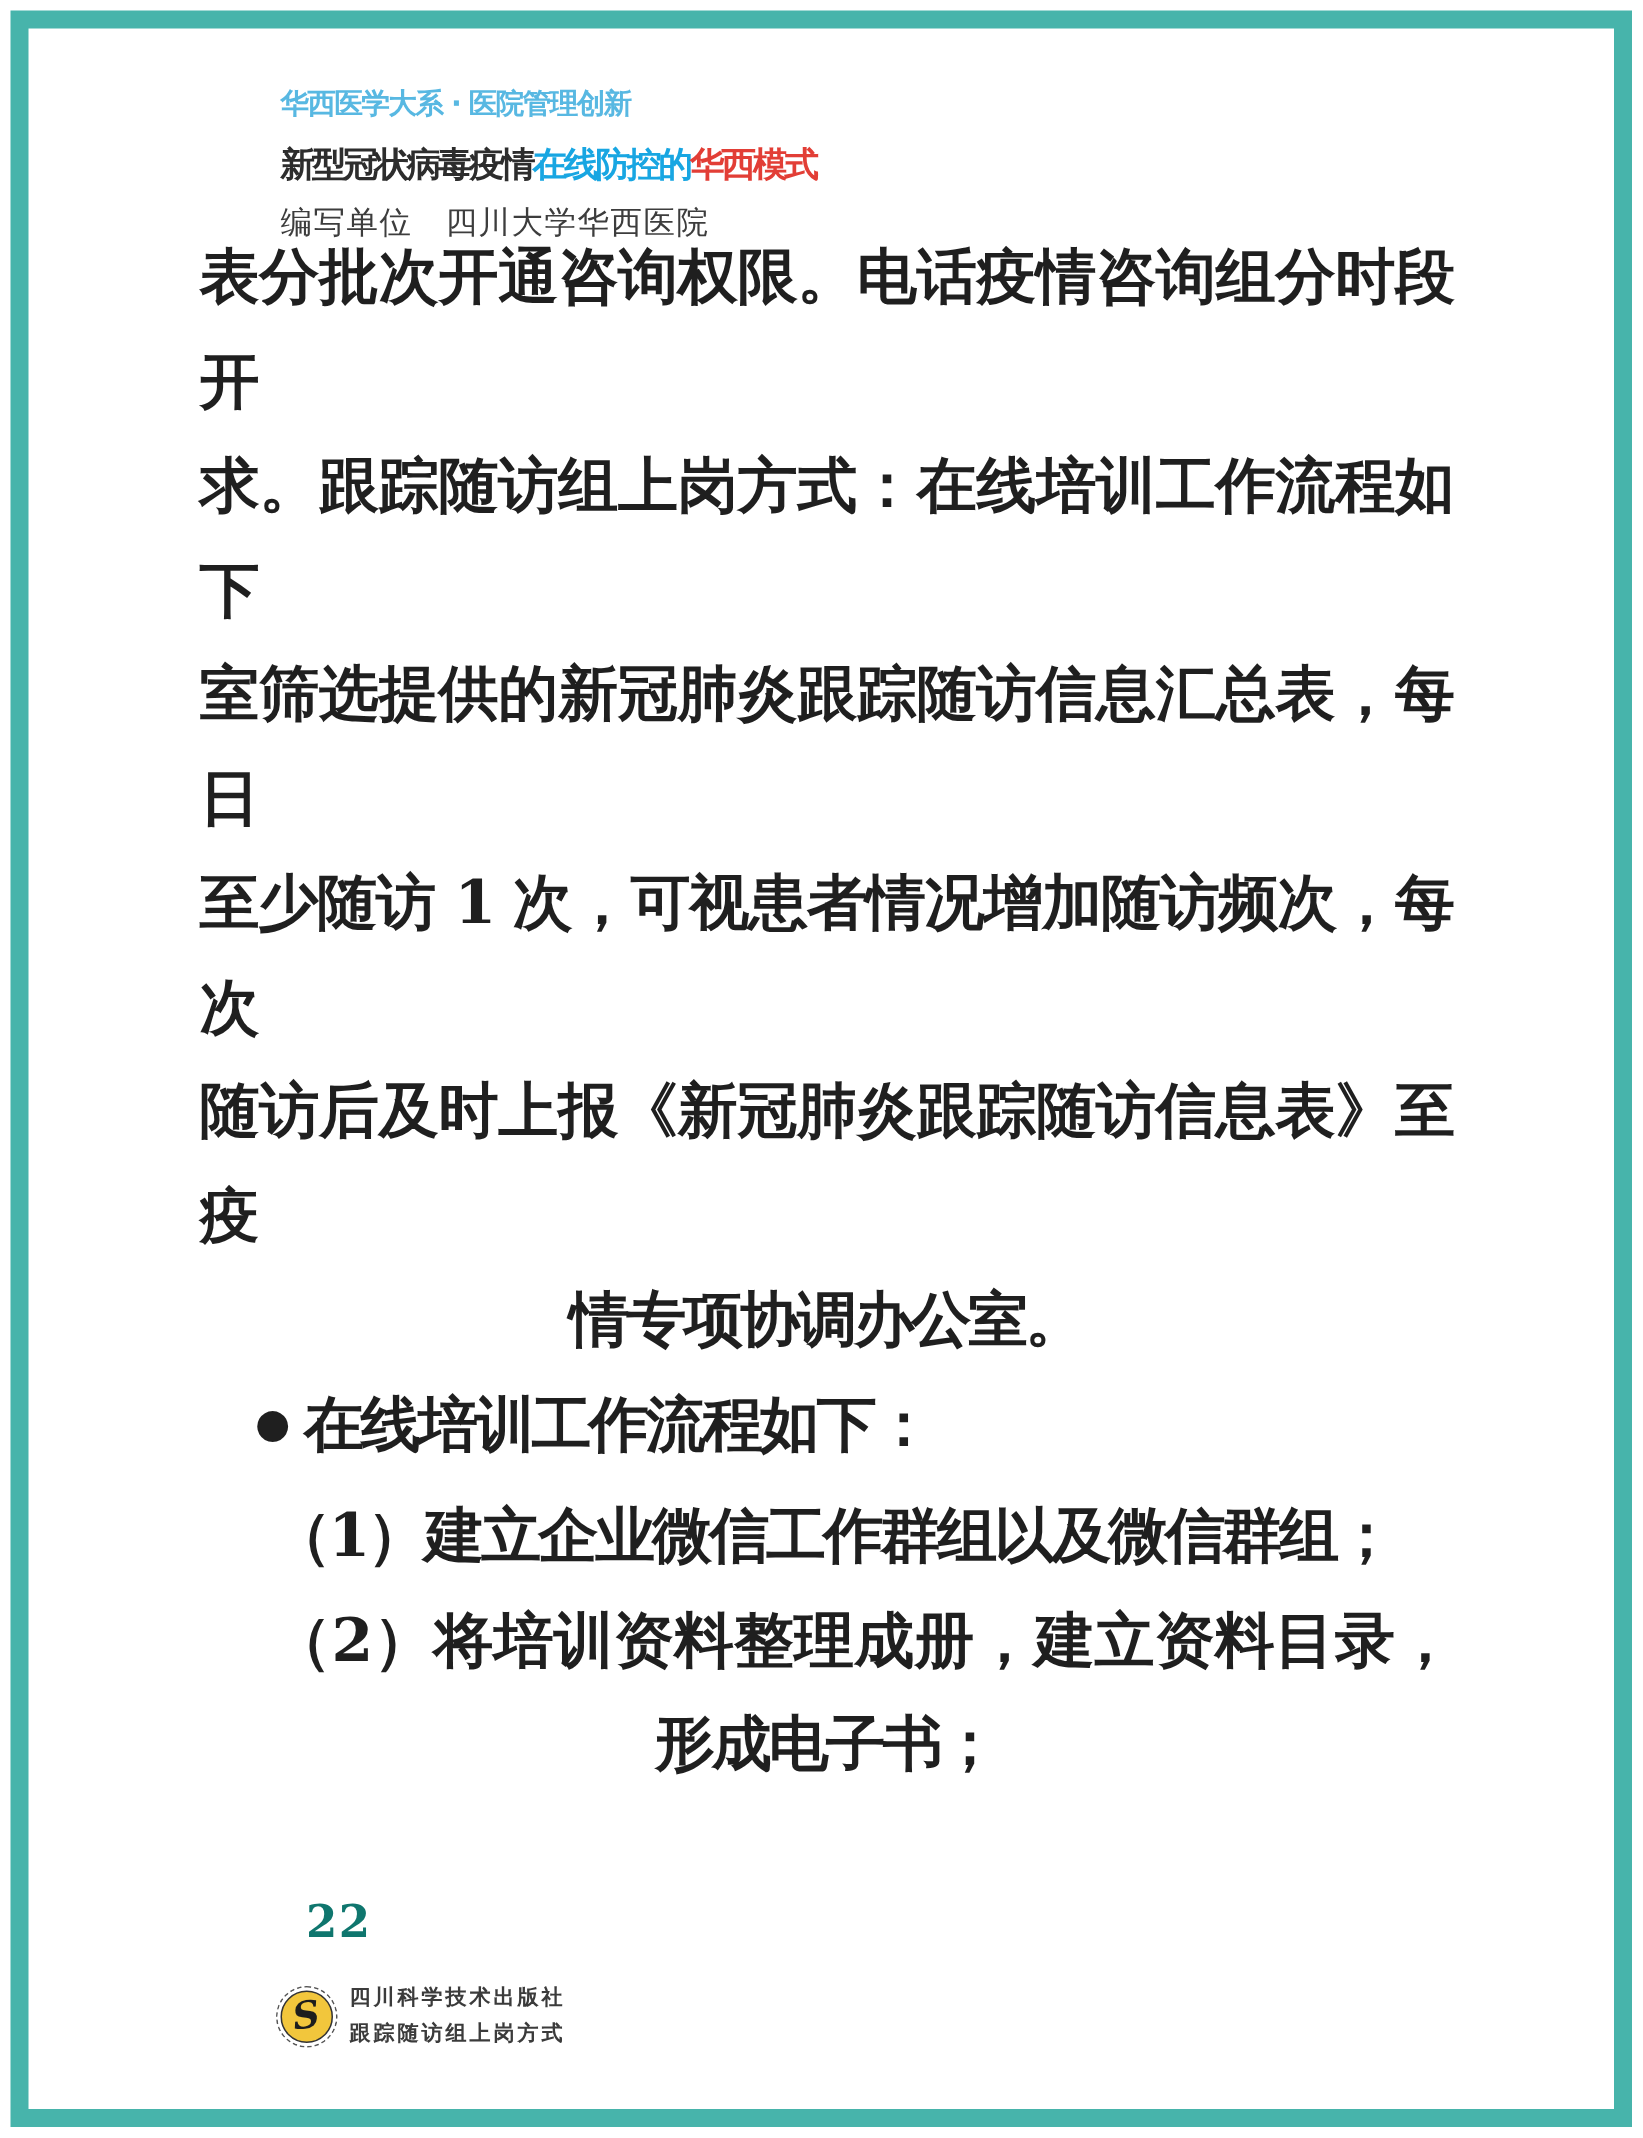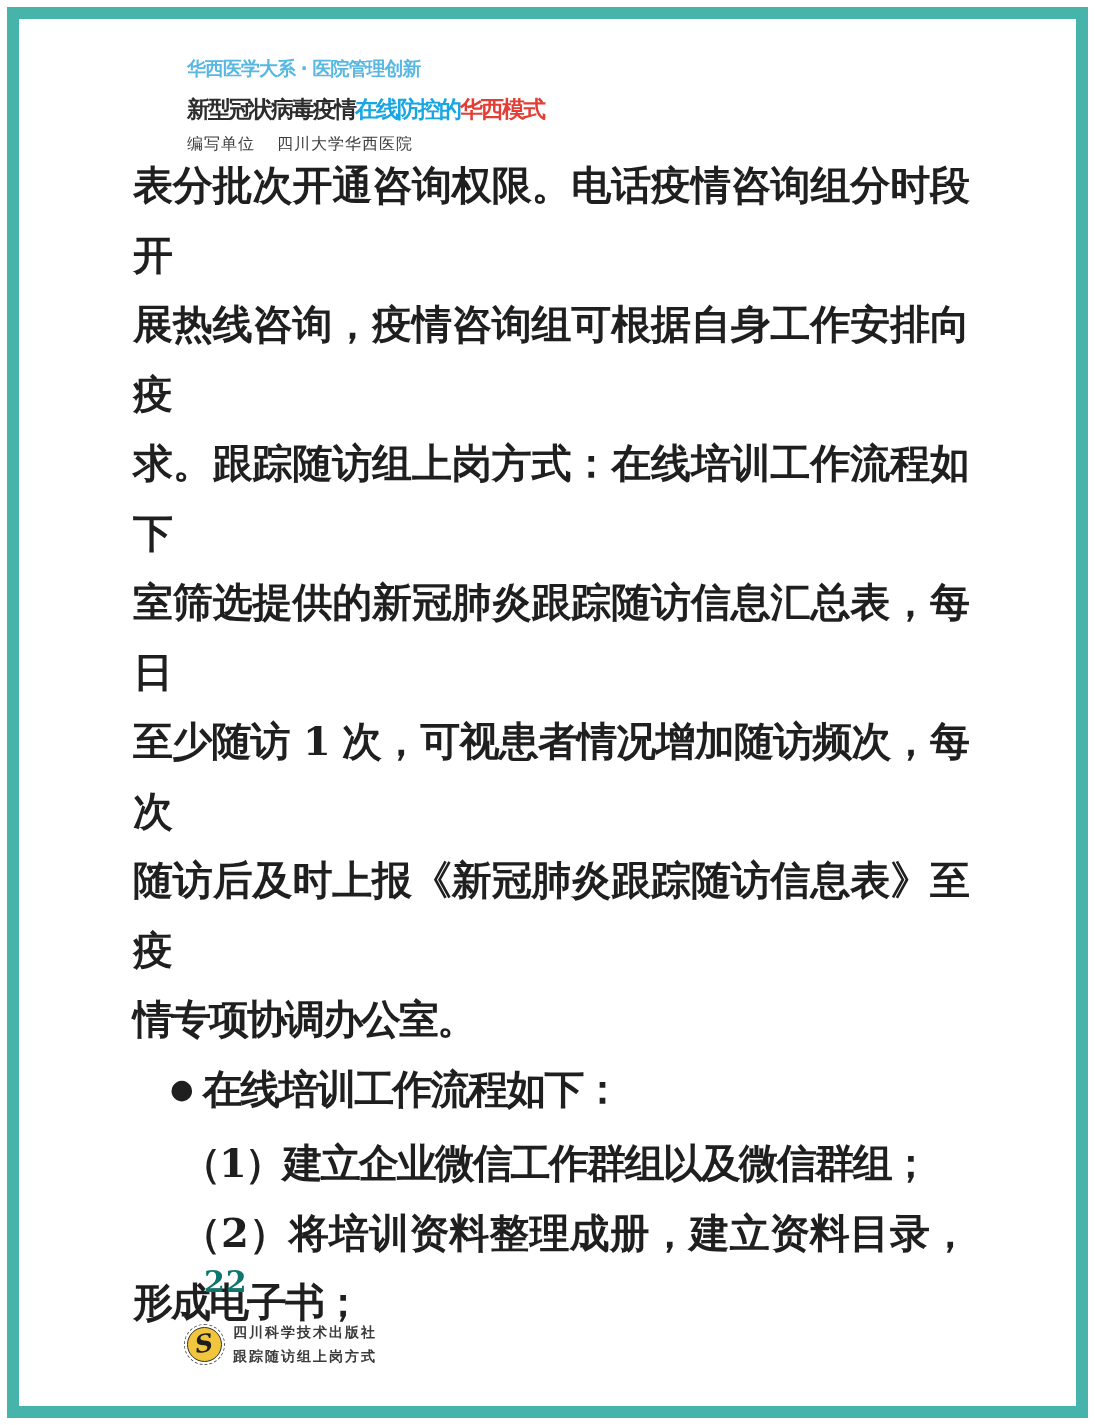--- a/index.html
+++ b/index.html
@@ -31,40 +31,40 @@
   .book-title {
     margin-top: 12px;
     font-family: "DejaVu Sans", "Liberation Sans", sans-serif;
     font-weight: 700;
     font-size: 23px;
     letter-spacing: -2px;
     white-space: nowrap;
   }
   .credit-line {
     margin-top: 9px;
-    font-size: 16px;
+    font-size: 21px;
     color: #3d3d3d;
     letter-spacing: 1px;
     white-space: nowrap;
   }
   .credit-gap { display: inline-block; width: 22px; }
   
   .body-text {
     position: absolute;
     left: 133px;
     top: 150px;
     width: 835px;
     font-size: 40px;
     line-height: 69.5px;
     letter-spacing: -2px;
     color: #1f1f1f;
   }
   .line { white-space: normal; font-weight: bold; }
   .line.full { text-align: justify; text-align-last: justify; }
-  .line.plain { text-align: left; }
+  .line.plain { text-align: center; }
   .line.item { padding-left: 48px; }
   .line.item-full { padding-left: 48px; text-align: justify; text-align-last: justify; }
   .line.bullet-line { padding-left: 37px; }
   .bullet {
     font-size: 27px;
     margin-right: 9px;
     position: relative;
     top: -5px;
     letter-spacing: 0;
   }
@@ -137,21 +137,20 @@
   <div class="header">
     <div class="series-line" style="color: rgb(88, 184, 226);">华西医学大系 · 医院管理创新</div>
     <div class="book-title"><span style="color: rgb(45, 45, 45);">新型冠状病毒疫情</span><span style="color: rgb(24, 166, 226);">在线防控的</span><span style="color: rgb(226, 62, 54);">华西模式</span></div>
     <div class="credit-line">
       <span>编写单位</span><span class="credit-gap"></span><span>四川大学华西医院</span>
     </div>
   </div>
 
   <div class="body-text" style="color: rgb(31, 31, 31);">
       <div class="line full">表分批次开通咨询权限。电话疫情咨询组分时段开</div>
-      <div class="line full">展热线咨询，疫情咨询组可根据自身工作安排向疫</div>
       <div class="line full">求。跟踪随访组上岗方式：在线培训工作流程如下</div>
       <div class="line full">室筛选提供的新冠肺炎跟踪随访信息汇总表，每日</div>
       <div class="line full">至少随访 1 次，可视患者情况增加随访频次，每次</div>
       <div class="line full">随访后及时上报《新冠肺炎跟踪随访信息表》至疫</div>
       <div class="line plain">情专项协调办公室。</div>
       <div class="line bullet-line"><span class="bullet">●</span>在线培训工作流程如下：</div>
       <div class="line item">（1）建立企业微信工作群组以及微信群组；</div>
       <div class="line item-full">（2）将培训资料整理成册，建立资料目录，</div>
       <div class="line plain">形成电子书；</div>
     </div>

